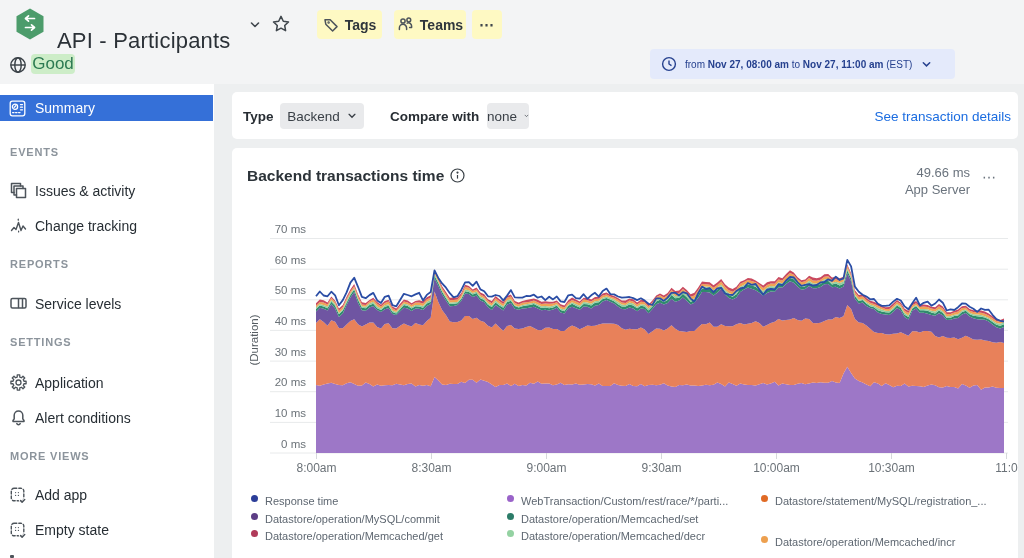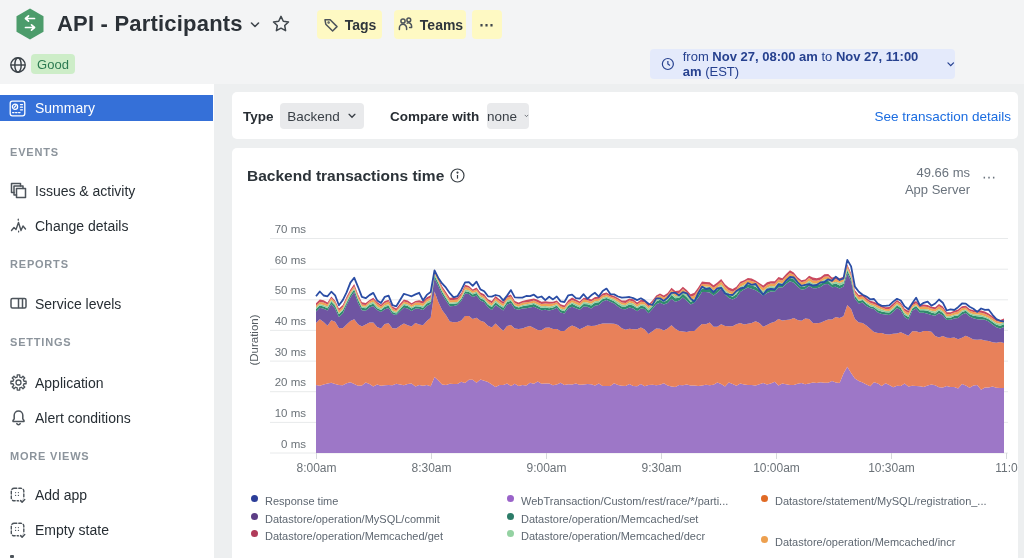--- a/index.html
+++ b/index.html
@@ -1,23 +1,23 @@
 <!DOCTYPE html>
 <html><head><meta charset="utf-8"><style>
 *{margin:0;padding:0;box-sizing:border-box}
 html,body{width:1024px;height:558px;overflow:hidden;font-family:"Liberation Sans",sans-serif;background:#f3f4f5}
 .abs{position:absolute}
 #main-bg{left:214px;top:84px;width:810px;height:474px;background:#edeff0}
 #sidebar{left:0;top:84px;width:214px;height:474px;background:#fff}
 #topbar{left:0;top:0;width:1024px;height:84px;background:#f3f4f5}
 .icon{stroke:#4d545b;fill:none;stroke-width:1.5;stroke-linecap:round;stroke-linejoin:round}
-#title{left:57px;top:11px;font-size:22px;font-weight:bold;color:#2b3137;letter-spacing:.2px}
+#title{left:57px;top:28px;font-size:22px;font-weight:normal;color:#2b3137;letter-spacing:.2px}
 .hbtn{background:#fef9c3;border-radius:4px;height:29px;top:10px;display:flex;align-items:center;justify-content:center;gap:6px;font-size:14px;font-weight:bold;color:#2f363c}
-#goodbadge{left:31px;top:54px;width:44px;height:20px;background:#cdedc8;color:#2c7a52;border-radius:4px;font-size:13px;display:flex;align-items:center;justify-content:center}
-#timepill{left:650px;top:49px;width:305px;height:30px;background:#e4eafb;border-radius:4px;display:flex;align-items:center;color:#26418f;font-size:13px}
+#goodbadge{left:31px;top:54px;width:44px;height:20px;background:#cdedc8;color:#2c7a52;border-radius:4px;font-size:17px;display:flex;align-items:center;justify-content:center}
+#timepill{left:650px;top:49px;width:305px;height:30px;background:#e4eafb;border-radius:4px;display:flex;align-items:center;color:#26418f;font-size:10px}
 #sum-active{left:0;top:95px;width:213px;height:26px;background:#3570d8;color:#fff;font-size:14px;display:flex;align-items:center}
 .sect{font-size:11px;font-weight:bold;color:#8c949c;letter-spacing:.8px;left:10px}
 .sitem{left:35px;font-size:14px;color:#272e34}
 .card{background:#fff;border-radius:5px}
 #toolbar{left:232px;top:92px;width:786px;height:47px}
 #chartcard{left:232px;top:148px;width:786px;height:420px}
 .blab{font-size:13.5px;font-weight:bold;color:#272d33}
 .pill{background:#e9eaec;border-radius:4px;height:26px;display:flex;align-items:center;justify-content:center;gap:7px;font-size:13.5px;color:#3a4047}
 .leg{font-size:11px;color:#5e6771;display:flex;gap:7px;white-space:nowrap}
 .dot{width:7px;height:7px;border-radius:50%;flex:0 0 auto}
@@ -92,21 +92,21 @@
     <path d="M1.5 1.5 h9 v2.5 M1.5 1.5 v9 h2.5"></path>
     <path d="M4 4 h9 v2.5 M4 4 v9 h2.5"></path>
     <rect x="6.5" y="6.5" width="9" height="9"></rect>
   </svg>
 <div class="abs sitem" style="top:183px">Issues &amp; activity</div>
 <svg class="abs icon" style="left:10px;top:217px" width="17" height="17" viewBox="0 0 17 17">
     <path d="M1.5 13.5 l2.5-3 2 2 2.5-7 2.5 8 2-4.5 2.5 3" stroke-width="1.4"></path>
     <path d="M8.3 2.2 v1" stroke-width="1.2"></path>
     <path d="M8.6 15 v-1" stroke-width="1.2"></path>
   </svg>
-<div class="abs sitem" style="top:218px">Change details</div>
+<div class="abs sitem" style="top:218px">Change tracking</div>
 <div class="abs sect" style="top:258px">REPORTS</div>
 <svg class="abs icon" style="left:10px;top:296px" width="17" height="15" viewBox="0 0 17 15">
     <rect x="1" y="2.5" width="15" height="9.5" rx="1.5"></rect>
     <path d="M8.5 3 v8.5 M12.5 3 v8.5"></path>
   </svg>
 <div class="abs sitem" style="top:296px">Service levels</div>
 <div class="abs sect" style="top:336px">SETTINGS</div>
 <svg class="abs icon" style="left:10px;top:374px" width="17" height="17" viewBox="0 0 17 17">
     <path stroke-width="1.3" stroke-linejoin="round" d="M16.10 7.24 L16.10 9.76 L13.96 9.75 L13.24 11.48 L14.76 12.98 L12.98 14.76 L11.48 13.24 L9.75 13.96 L9.76 16.10 L7.24 16.10 L7.25 13.96 L5.52 13.24 L4.02 14.76 L2.24 12.98 L3.76 11.48 L3.04 9.75 L0.90 9.76 L0.90 7.24 L3.04 7.25 L3.76 5.52 L2.24 4.02 L4.02 2.24 L5.52 3.76 L7.25 3.04 L7.24 0.90 L9.76 0.90 L9.75 3.04 L11.48 3.76 L12.98 2.24 L14.76 4.02 L13.24 5.52 L13.96 7.25 Z"></path>
     <circle cx="8.5" cy="8.5" r="2.5" stroke-width="1.3"></circle>

